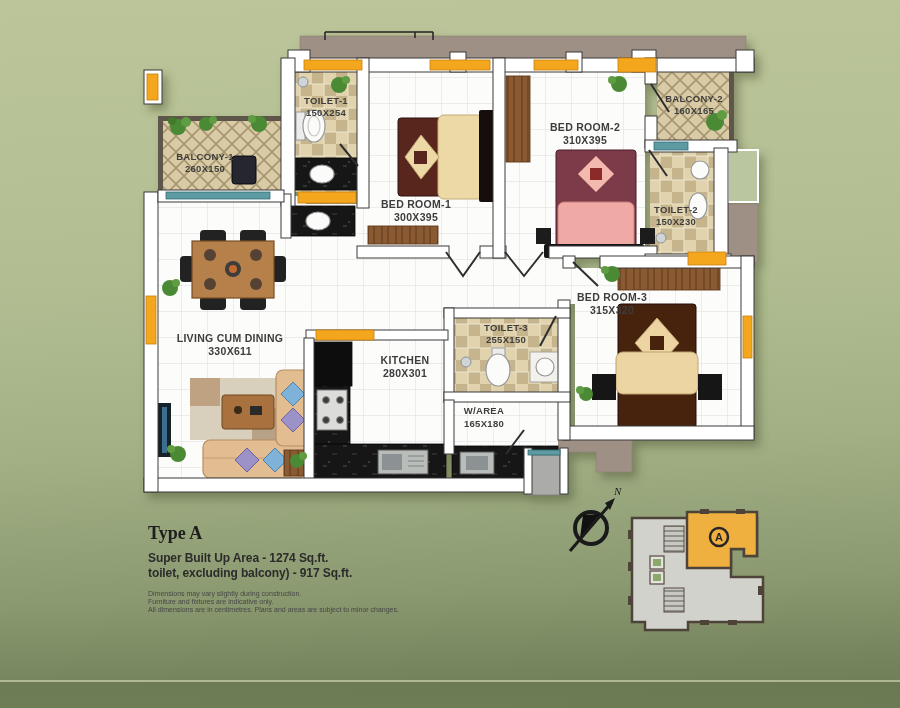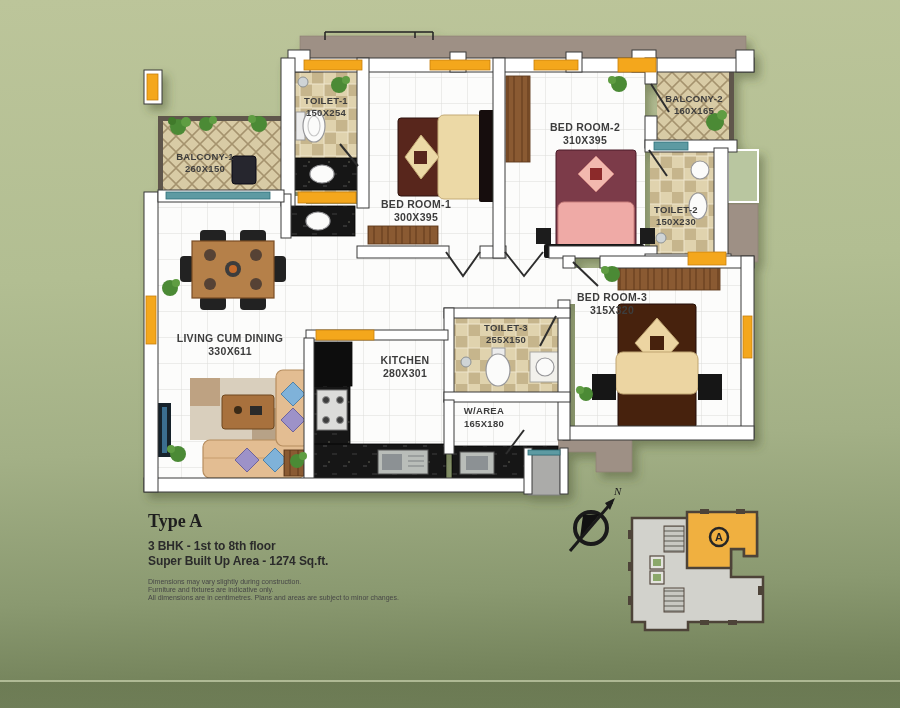--- a/index.html
+++ b/index.html
@@ -13,21 +13,21 @@
   .orange{fill:#f4a71b;stroke:#c77f0e;stroke-width:.8;}
   .teal{fill:#5d9aa2;stroke:#2f6f78;stroke-width:.8;}
   .taupe{fill:#9e9085;stroke:#8a7c70;stroke-width:.6;}
   .granite{fill:url(#granite);stroke:#000;stroke-width:.8;}
   .wood{fill:url(#wood);stroke:#5f3a1c;stroke-width:.9;}
   .fixture{fill:#fbfbfa;stroke:#97979a;stroke-width:1.2;}
   .door{stroke:#2e2e2e;stroke-width:2;fill:none;}
   .lbl{font-family:"Liberation Sans",sans-serif;font-weight:bold;fill:#3d3d3d;letter-spacing:.3px;}
   .lbl-lg{font-size:10.5px;}
   .lbl-sm{font-size:9.5px;}
-  .info{position:absolute;left:148px;top:511px;width:290px;color:#262626;}
+  .info{position:absolute;left:148px;top:523px;width:290px;color:#262626;}
   .info .type{font-family:"Liberation Serif",serif;font-weight:bold;font-size:18px;color:#1e1e1e;margin-bottom:7px;}
   .info .l{font-weight:bold;font-size:12px;line-height:15px;letter-spacing:-.1px;color:#2b2b2b;}
   .info .notes{margin-top:9px;}
   .info .n{font-size:7px;line-height:8px;color:#474747;}
 </style>
 </head>
 <body>
 
 <div class="stage">
   <div class="hl-line"></div>
@@ -399,21 +399,21 @@
         <rect x="700" y="509" width="9" height="5"></rect>
           <rect x="736" y="509" width="9" height="5"></rect>
       </g>
       <circle cx="719" cy="537" r="9" fill="none" stroke="#262626" stroke-width="2.5"></circle>
       <text x="719" y="541" text-anchor="middle" font-family="Liberation Sans,sans-serif" font-weight="bold" font-size="11" fill="#262626">A</text>
     </g>
   </svg>
 
   <div class="info">
     <div class="type">Type A</div>
-    <div class="l">3 BHK - 1st to 8th floor</div>
     <div class="l">Super Built Up Area - 1274 Sq.ft.</div>
+    <div class="l">toilet, excluding balcony) - 917 Sq.ft.</div>
     <div class="notes">
       <div class="n">Dimensions may vary slightly during construction.</div>
       <div class="n">Furniture and fixtures are indicative only.</div>
       <div class="n">All dimensions are in centimetres. Plans and areas are subject to minor changes.</div>
     </div>
   </div>
 </div>
 
 </body></html>

